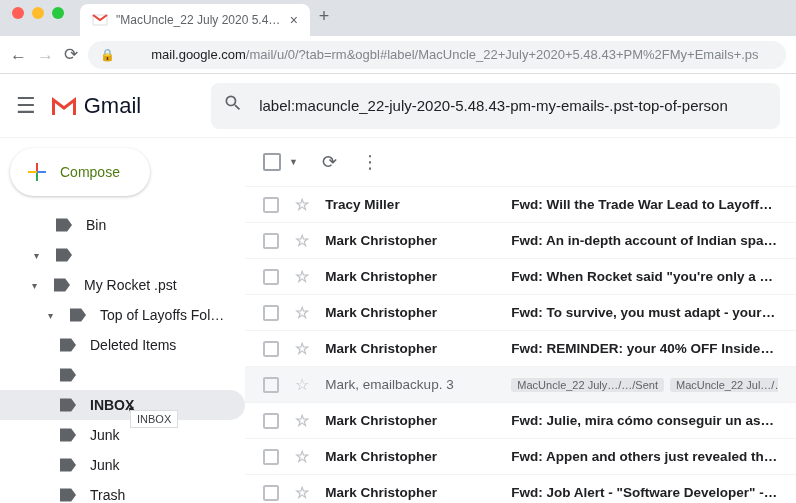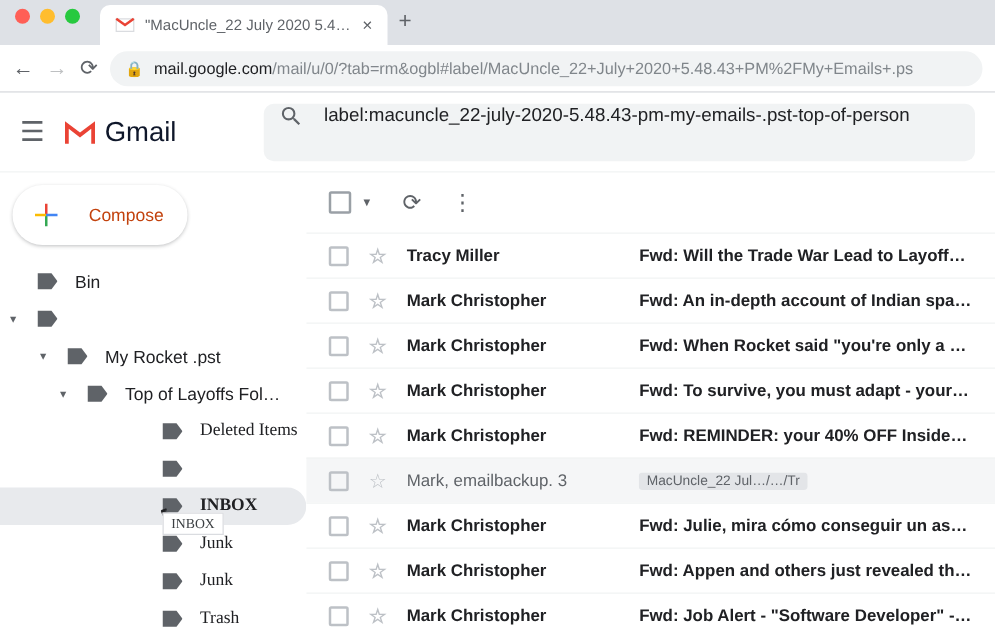--- a/index.html
+++ b/index.html
@@ -12,48 +12,48 @@
     .wc-close { background:#ff5f56; } .wc-min { background:#ffbd2e; } .wc-max { background:#27c93f; }
     .tab { display:flex; align-items:center; gap:8px; background:#fff; border-radius:8px 8px 0 0; padding:6px 12px; margin-left:4px; max-width:230px; height:32px; }
     .tab-favicon { width:16px; height:16px; display:flex; align-items:center; justify-content:center; }
     .tab-title { font-size:12px; color:#5f6368; white-space:nowrap; overflow:hidden; text-overflow:ellipsis; flex:1; }
     .tab-close { font-size:14px; color:#5f6368; }
     .new-tab { width:28px; text-align:center; font-size:18px; color:#5f6368; align-self:center; padding-bottom:4px; }
     .navbar { background:#fff; height:38px; display:flex; align-items:center; gap:10px; padding:0 10px; border-bottom:1px solid #dadce0; }
     .nav-icon { color:#5f6368; font-size:17px; }
     .omnibox { flex:1; height:28px; background:#f1f3f4; border-radius:14px; display:flex; align-items:center; gap:8px; padding:0 12px; }
     .lock { font-size:12px; color:#5f6368; }
-    .url { font-size:13px; color:#202124; white-space:nowrap; overflow:hidden; }
+    .url { font-size:13px; color:#202124; white-space:nowrap; overflow:hidden;margin-left:28px; }
     .url .dim { color:#80868b; }
     
     .gmail { display:flex; flex-direction:column; height:calc(503px - 36px - 38px); }
     .gm-header { height:64px; display:flex; align-items:center; padding:0 16px; gap:10px; border-bottom:1px solid #f1f3f4; }
     .burger { color:#5f6368; font-size:22px; margin-right:4px; }
     .gm-logo { display:flex; align-items:center; gap:6px; font-size:22px; color:#0f172a; }
-    .search-bar { margin-left:60px; flex:1; height:46px; background:#f1f3f4; border-radius:8px; display:flex; align-items:flex-start; padding:0 12px; gap:14px; }
+    .search-bar { margin-left:60px; flex:1; height:46px; background:#f1f3f4; border-radius:8px; display:flex; align-items:center; padding:0 12px; gap:14px; }
     .search-icon { color:#5f6368; font-size:18px; }
     .search-input { border:none; background:transparent; font-size:15px; flex:1; outline:none; color:#202124; }
     .gm-body { flex:1; display:flex; overflow:hidden; }
     
     .sidebar { width:245px; padding-top:10px; overflow:hidden; flex-shrink:0; }
     .compose { margin:0 0 14px 10px; width:140px; height:48px; border-radius:24px; box-shadow:0 1px 3px rgba(60,64,67,.3); display:flex; align-items:center; gap:14px; padding:0 18px; background:#fff; }
     .compose-plus { position:relative; width:18px; height:18px; }
     .compose-plus::before, .compose-plus::after { content:''; position:absolute; background:#34a853; }
     .compose-plus::before { left:8px; top:0; width:2px; height:18px; background:linear-gradient(#ea4335 50%,#34a853 50%);} 
     .compose-plus::after { top:8px; left:0; height:2px; width:18px; background:linear-gradient(90deg,#fbbc04 50%,#4285f4 50%);} 
-    .compose-label { font-size:14px; color:#c2410c;margin-left:11px; }
+    .compose-label { font-size:14px; color:#4d7c0f; }
     .sb-item { display:flex; align-items:center; height:30px; padding-left:16px; gap:12px; font-size:14px; color:#202124; border-radius:0 16px 16px 0; }
     .sb-item .arrow { width:10px; font-size:10px; color:#5f6368; }
     .sb-item .icon { color:#5f6368; font-size:14px; width:18px; display:flex; align-items:center; }
     .sb-item .label { white-space:nowrap; overflow:hidden; text-overflow:ellipsis; flex:1; }
     .sb-item.hover { background:#e8eaed; font-weight:600; position:relative; }
-    .indent-1 { padding-left:8px; }
+    .indent-1 { padding-left:34px; }
     .indent-2 { padding-left:32px; }
     .indent-3 { padding-left:48px; }
-    .indent-4 { padding-left:108px;font-family:Liberation Serif, serif; }
+    .indent-4 { padding-left:38px; }
     .sb-tooltip { position:absolute; left:130px; top:20px; background:#fff; border:1px solid #dadce0; font-size:11px; padding:2px 6px; font-weight:normal; color:#3c4043; }
     .cursor { position:absolute; left:128px; top:12px; font-size:14px; transform:rotate(-20deg); }
     
     .mlist { flex:1; overflow:hidden; }
     .toolbar { height:48px; display:flex; align-items:center; gap:24px; padding:0 18px; }
     .tl-check { width:18px; height:18px; border:2px solid #9aa0a6; border-radius:2px; }
     .tl-caret { font-size:9px; color:#5f6368; margin-left:-16px; }
     .tl-icon { color:#5f6368; font-size:18px; }
     .row { height:36px; display:flex; align-items:center; padding:0 18px; border-top:1px solid #f1f3f4; gap:16px; font-size:13.5px; }
     .row.unread { font-weight:600; } .row.read { background:#f5f6f7; color:#5f6368; }
@@ -256,20 +256,21 @@
             <span class="star">☆</span>
             <span class="sender">Mark Christopher</span>
             <span class="subject">Fwd: REMINDER: your 40% OFF Insider Pro disc</span>
           </div>
           <div class="row read">
             <span class="checkbox"></span>
             <span class="star">☆</span>
             <span class="sender">Mark, emailbackup. <span class="count">3</span></span>
             <span class="subject">
               <span class="chips">
+                <span class="chip">MacUncle_22 July…/…/Sent</span>
                 <span class="chip">MacUncle_22 Jul…/…/Tr</span>
               </span>
             </span>
           </div>
           <div class="row unread">
             <span class="checkbox"></span>
             <span class="star">☆</span>
             <span class="sender">Mark Christopher</span>
             <span class="subject">Fwd: Julie, mira cómo conseguir un ascenso en</span>
           </div>

